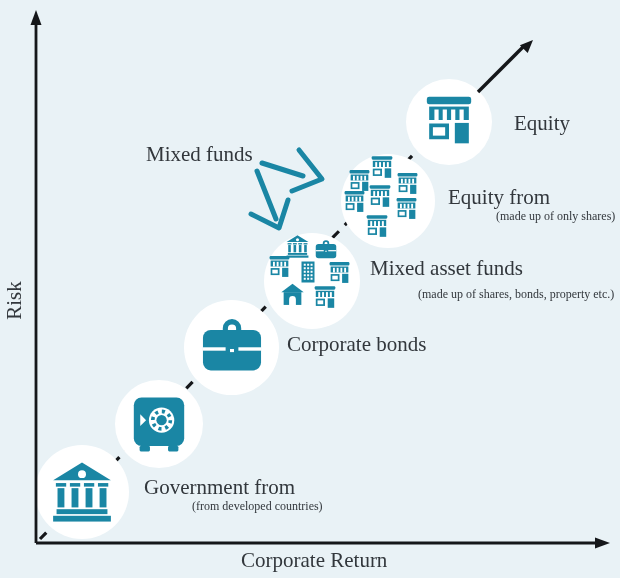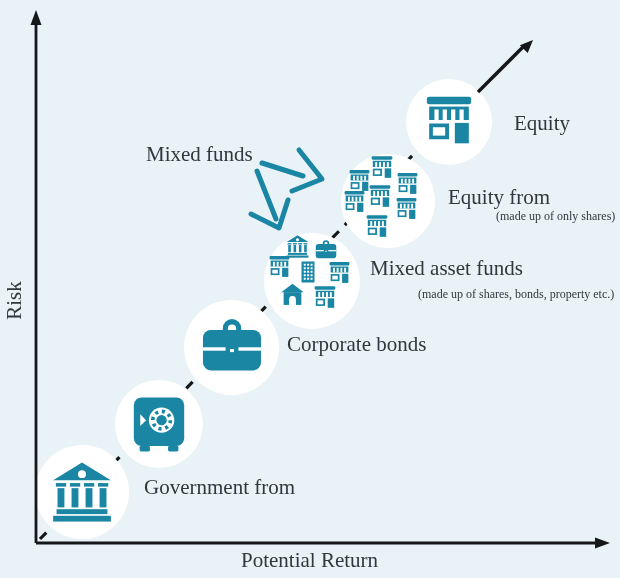--- a/index.html
+++ b/index.html
@@ -196,25 +196,26 @@
     <polygon class="axis-head" points="533,40 527.7,53.1 519.9,45.3"></polygon>
     <polyline class="teal-stroke" points="262,163 303,176"></polyline>
     <polyline class="teal-stroke" points="299,150 322,179 292,191"></polyline>
     <polyline class="teal-stroke" points="257,171 276,219"></polyline>
     <polyline class="teal-stroke" points="251,214 279,228 288,200"></polyline>
   </svg>
 
   <div class="layer" style="z-index:4">
 
     <div class="label rot" style="left:-15px;top:289px;width:60px">Risk</div>
-    <div class="label" style="left:241px;top:549px">Potential Return</div>
+    <div class="label" style="left:241px;top:549px">Corporate Return</div>
 
     <div class="label" style="left:146px;top:143px">Mixed funds</div>
 
     <div class="label" style="left:144px;top:476px">Government from</div>
+    <div class="sublabel" style="left:144px;top:500px">(from developed countries)</div>
 
 
     <div class="label" style="left:287px;top:333px">Corporate bonds</div>
 
     <div class="label" style="left:370px;top:257px">Mixed asset funds</div>
     <div class="sublabel" style="left:370px;top:288px">(made up of shares, bonds, property etc.)</div>
 
     <div class="label" style="left:448px;top:186px">Equity from</div>
     <div class="sublabel" style="left:448px;top:210px">(made up of only shares)</div>
 

